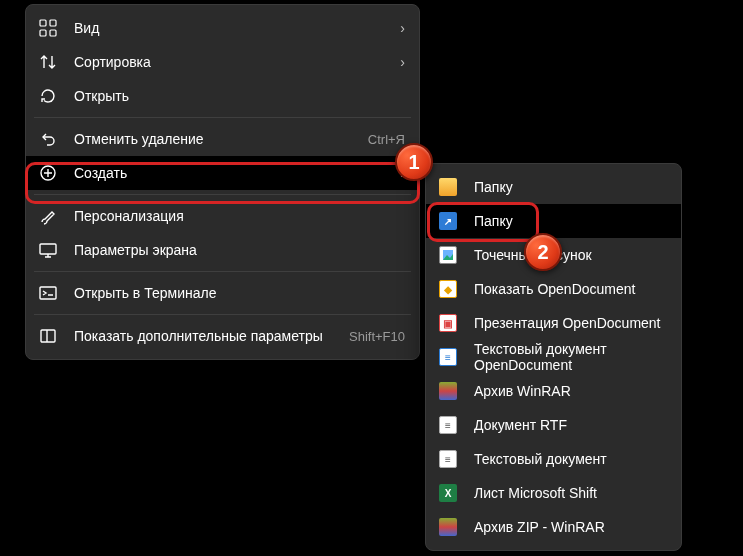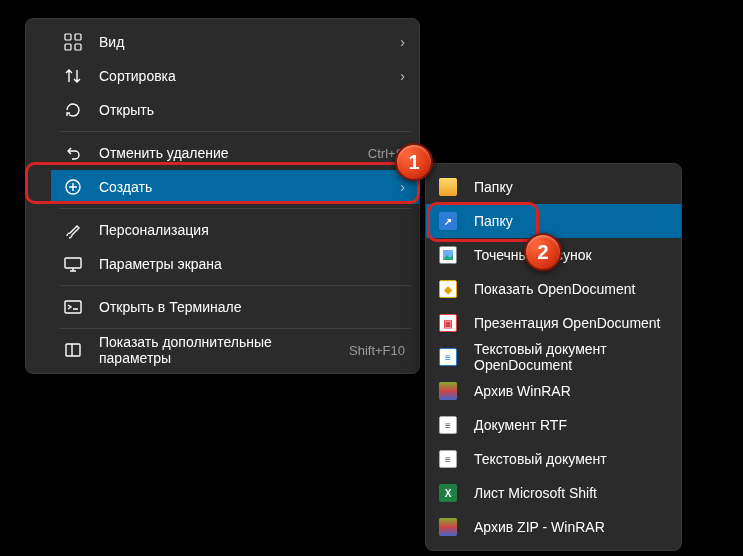--- a/index.html
+++ b/index.html
@@ -16,38 +16,37 @@
   .context-menu {
     position: absolute;
     background: #2b2b2b;
     border: 1px solid #3a3a3a;
     border-radius: 8px;
     box-shadow: 0 8px 24px rgba(0,0,0,0.6);
     padding: 6px 0;
   }
   .menu-main {
     left: 25px;
-    top: 18px;
+    top: 4px;
     width: 395px;
-    padding-left: 25px;
   }
   .menu-sub {
     left: 425px;
     top: 163px;
     width: 257px;
   }
   .menu-item {
     display: flex;
     align-items: center;
     height: 34px;
     padding: 0 14px 0 12px;
     position: relative;
   }
   .menu-item.hovered {
-    background: #0369a1;
+    background: #000000;
   }
   .menu-item .ico {
     width: 20px;
     height: 20px;
     display: flex;
     align-items: center;
     justify-content: center;
     margin-right: 16px;
     flex-shrink: 0;
   }

